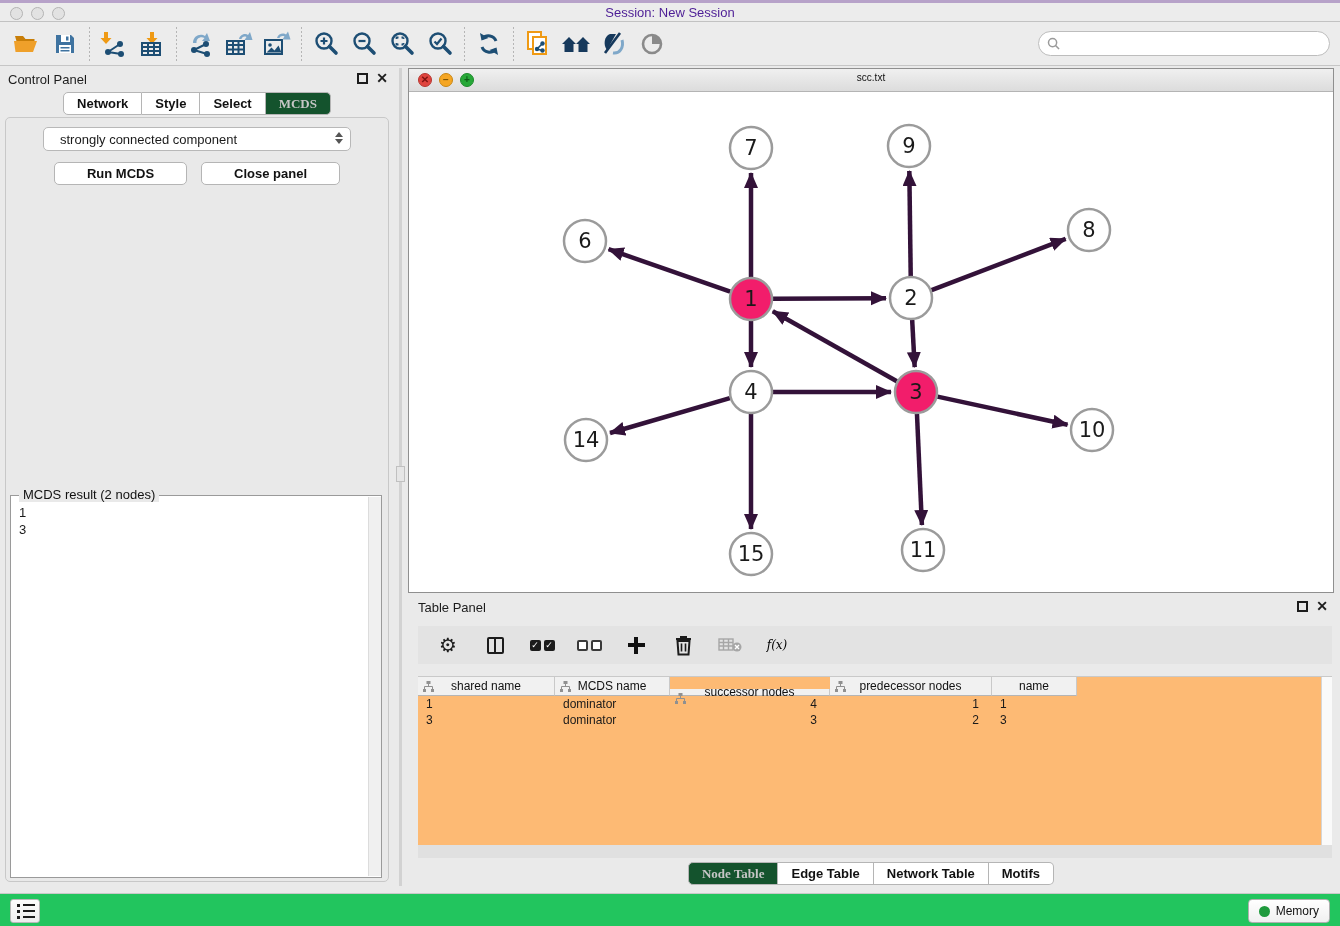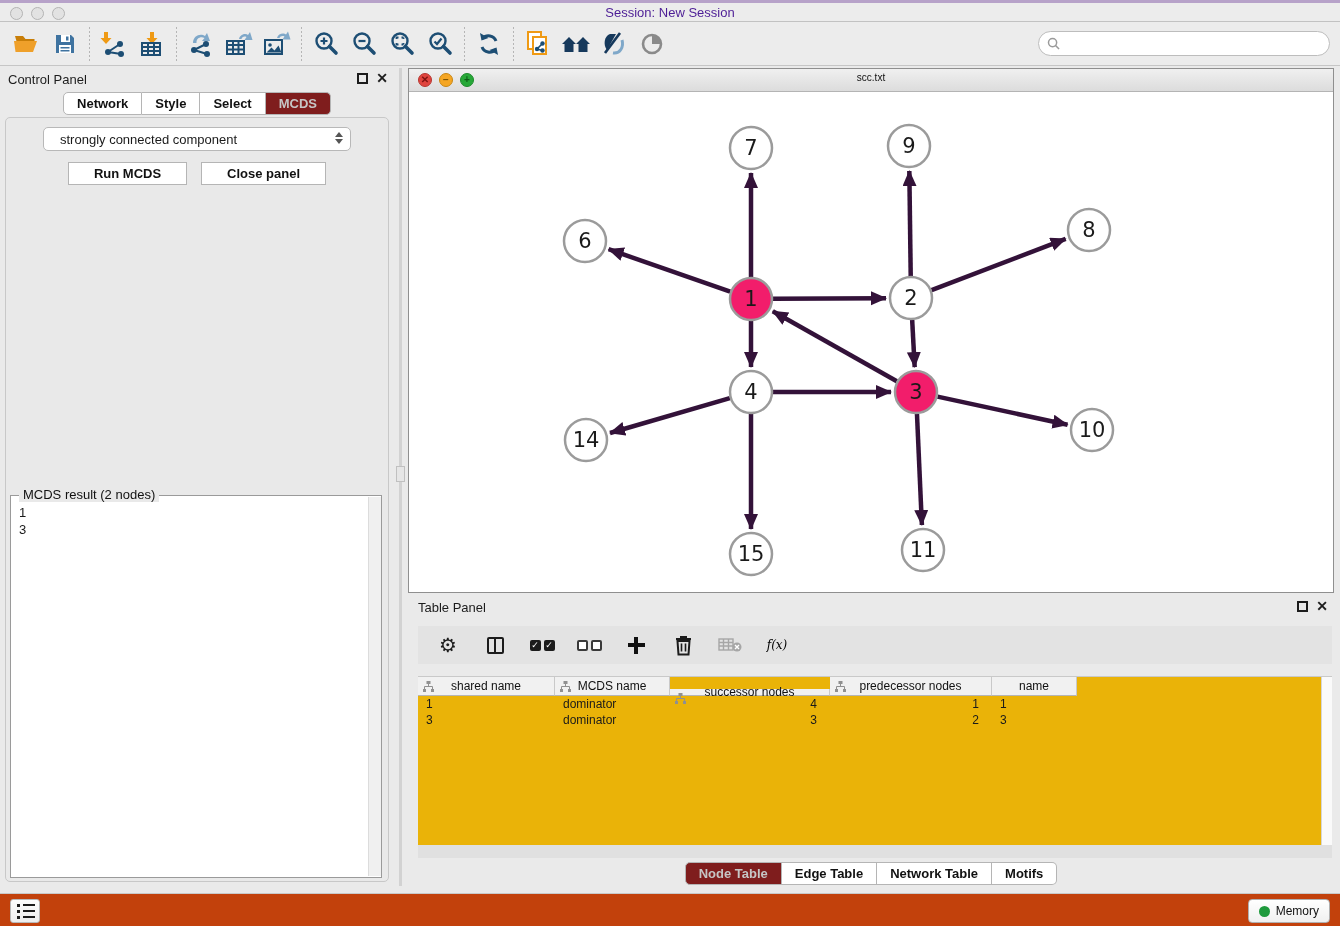--- a/index.html
+++ b/index.html
@@ -51,38 +51,38 @@
   .ph-max { width:11px; height:11px; border:2px solid #1c1c1c; background:transparent; }
   .ph-close { font-size:14px; font-weight:bold; line-height:11px; color:#1c1c1c; }
   .tabrow { display:flex; justify-content:center; position:relative; z-index:2; }
   .tab {
     padding:3px 13px 3px; font-size:13px; font-weight:bold;
     background:#fff; border:1px solid #b5b5b5; border-left:none; color:#111;
     cursor:default; line-height:15px;
   }
   .tab:first-child { border-left:1px solid #b5b5b5; border-radius:5px 0 0 5px; }
   .tab:last-child { border-radius:0 5px 5px 0; }
-  .tab.selected { background:#7f1d1d; color:#c6c6c6; }
+  .tab.selected { background:#14532d; color:#c6c6c6;font-family:Liberation Serif, serif; }
   #cp-content {
     position:absolute; left:5px; right:5px; top:49px; bottom:4px;
     border:1px solid #c8c8c8; border-radius:5px; background:#e9e9e9;
   }
   #opt-label { text-align:center; margin-top:24px; font-weight:bold; font-size:13px; }
   #criterion {
     margin:9px auto 0; width:308px; height:24px; background:#fff;
     border:1px solid #b8b8b8; border-radius:5px; position:relative;
     display:flex; align-items:center; padding-left:16px; font-size:13px; cursor:default;
   }
   #criterion .chevrons { position:absolute; right:7px; top:4px; display:flex; flex-direction:column; gap:2px; }
   .chev-up { width:0; height:0; border-left:4px solid transparent; border-right:4px solid transparent; border-bottom:5px solid #555; }
   .chev-dn { width:0; height:0; border-left:4px solid transparent; border-right:4px solid transparent; border-top:5px solid #555; }
   #cp-buttons { display:flex; justify-content:center; gap:14px; margin-top:11px; }
   .btn {
-    background:#fff; border:1px solid #b5b5b5; border-radius:0;
-    padding:3px 25px; font-size:13px; font-weight:bold; color:#111; cursor:default;
+    background:#fff; border:1px solid #b5b5b5; border-radius:5px;
+    padding:3px 32px; font-size:13px; font-weight:bold; color:#111; cursor:default;
     font-family:"Liberation Sans", sans-serif;
   }
   #mcds-fieldset {
     position:absolute; left:4px; top:377px; width:372px; height:383px;
     border:1px solid #9a9a9a; background:#fff;
   }
   #mcds-legend {
     position:absolute; left:8px; top:-9px; background:#e9e9e9; padding:0 4px;
     font-size:13px; color:#111;
   }
@@ -120,39 +120,39 @@
   .colsplit::after { content:""; position:absolute; left:50%; top:0; bottom:0; width:2.5px; margin-left:-1.25px; background:#1c1c1c; }
   .cbpair { display:flex; gap:3px; }
   .cb { width:11px; height:11px; border-radius:2px; }
   .cb.on { background:#1c1c1c; color:#fff; font-size:9px; line-height:11px; text-align:center; }
   .cb.off { border:2px solid #3a3a3a; background:#fff; }
   .plus { position:relative; width:17px; height:17px; }
   .plus::before, .plus::after { content:""; position:absolute; background:#111; }
   .plus::before { left:6.5px; top:0; width:4px; height:17px; }
   .plus::after  { left:0; top:6.5px; width:17px; height:4px; }
   .fx { font-family:"DejaVu Serif", serif; font-style:italic; font-size:12px; color:#000000; }
-  #tp-table { position:absolute; left:10px; right:2px; top:80px; height:169px; background:#eab308; border-top:1px solid #c9c9c9; }
+  #tp-table { position:absolute; left:10px; right:2px; top:80px; height:169px; background:#fdba74; border-top:1px solid #c9c9c9; }
   #tp-scroll { position:absolute; right:0; top:0; bottom:0; width:11px; background:#fafafa; border-left:1px solid #d5d5d5; }
   .thead { display:flex; height:19px; }
   .th {
     background:#f1f1f1; border-right:1px solid #c9c9c9; border-bottom:1px solid #b5b5b5;
     font-size:12px; color:#111; position:relative;
     display:flex; align-items:center; justify-content:center;
   }
   .th .hicon { position:absolute; left:5px; top:4px; }
   .trow { display:flex; height:16px; }
   .td { font-size:12px; line-height:16px; white-space:nowrap; overflow:hidden; }
   .td.left { text-align:left; padding-left:8px; }
   .td.right { text-align:right; padding-right:13px; }
   #tp-grayband { position:absolute; left:10px; right:2px; top:249px; height:13px; background:#e0e0e0; }
   #tp-tabs { position:absolute; left:0; right:0; top:266px; display:flex; justify-content:center; }
   
   #status-bar {
     position:absolute; left:0; top:893px; width:1340px; height:33px;
-    background:#c2410c; border-top:1px solid #c9c9c9;
+    background:#22c55e; border-top:1px solid #c9c9c9;
   }
   #list-btn {
     position:absolute; left:10px; top:5px; width:30px; height:24px;
     background:linear-gradient(#fdfdfd,#ededed); border:1px solid #b9b9b9; border-radius:3px;
     display:flex; flex-direction:column; justify-content:center; gap:3px; padding-left:6px;
   }
   .lrow { display:flex; align-items:center; gap:3px; }
   .ldot { width:3px; height:3px; background:#1c1c1c; }
   .lline { width:12px; height:2.5px; background:#1c1c1c; }
   #memory-btn {

